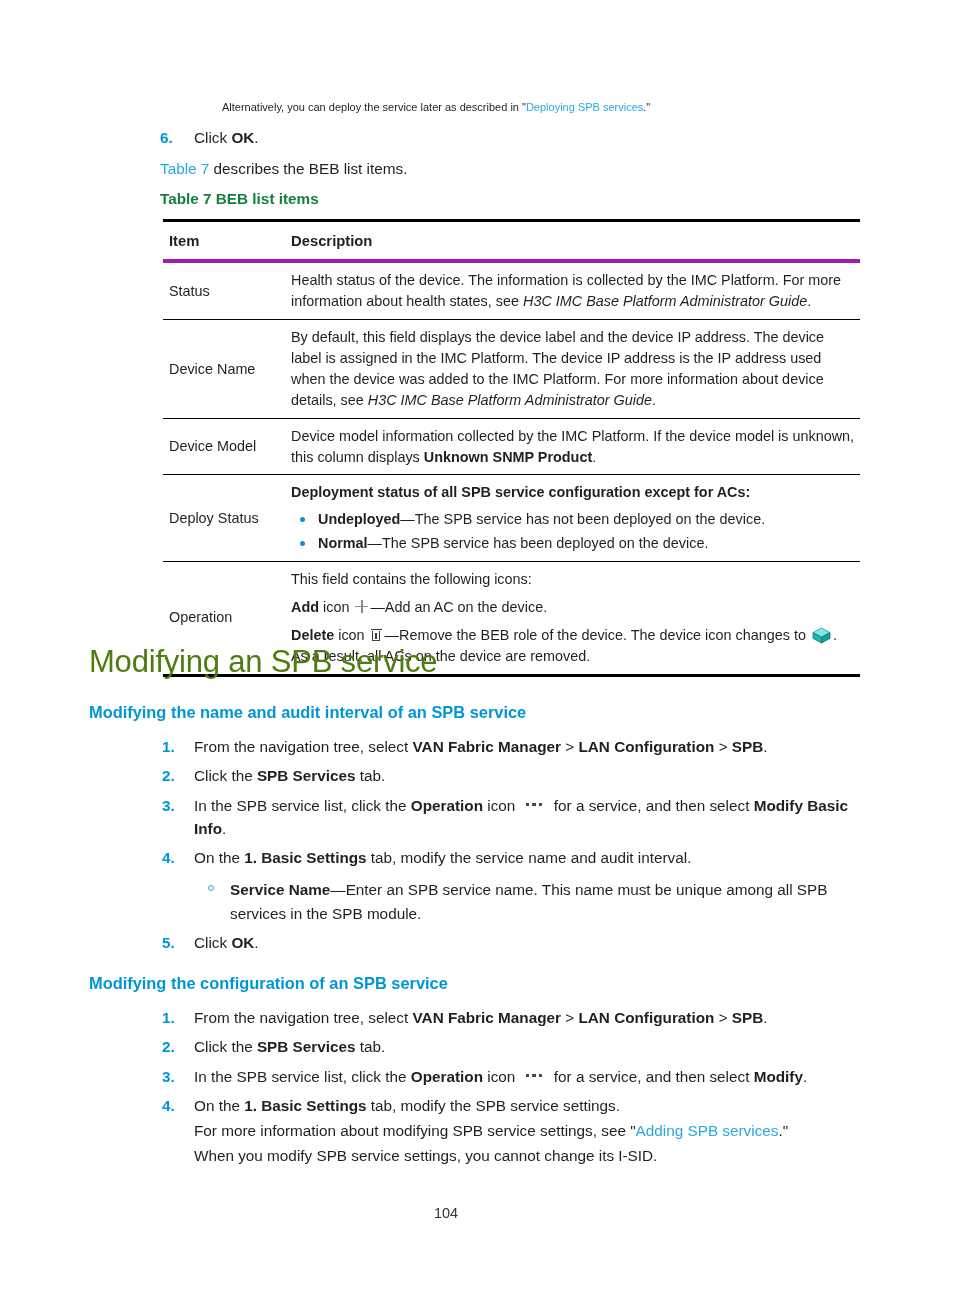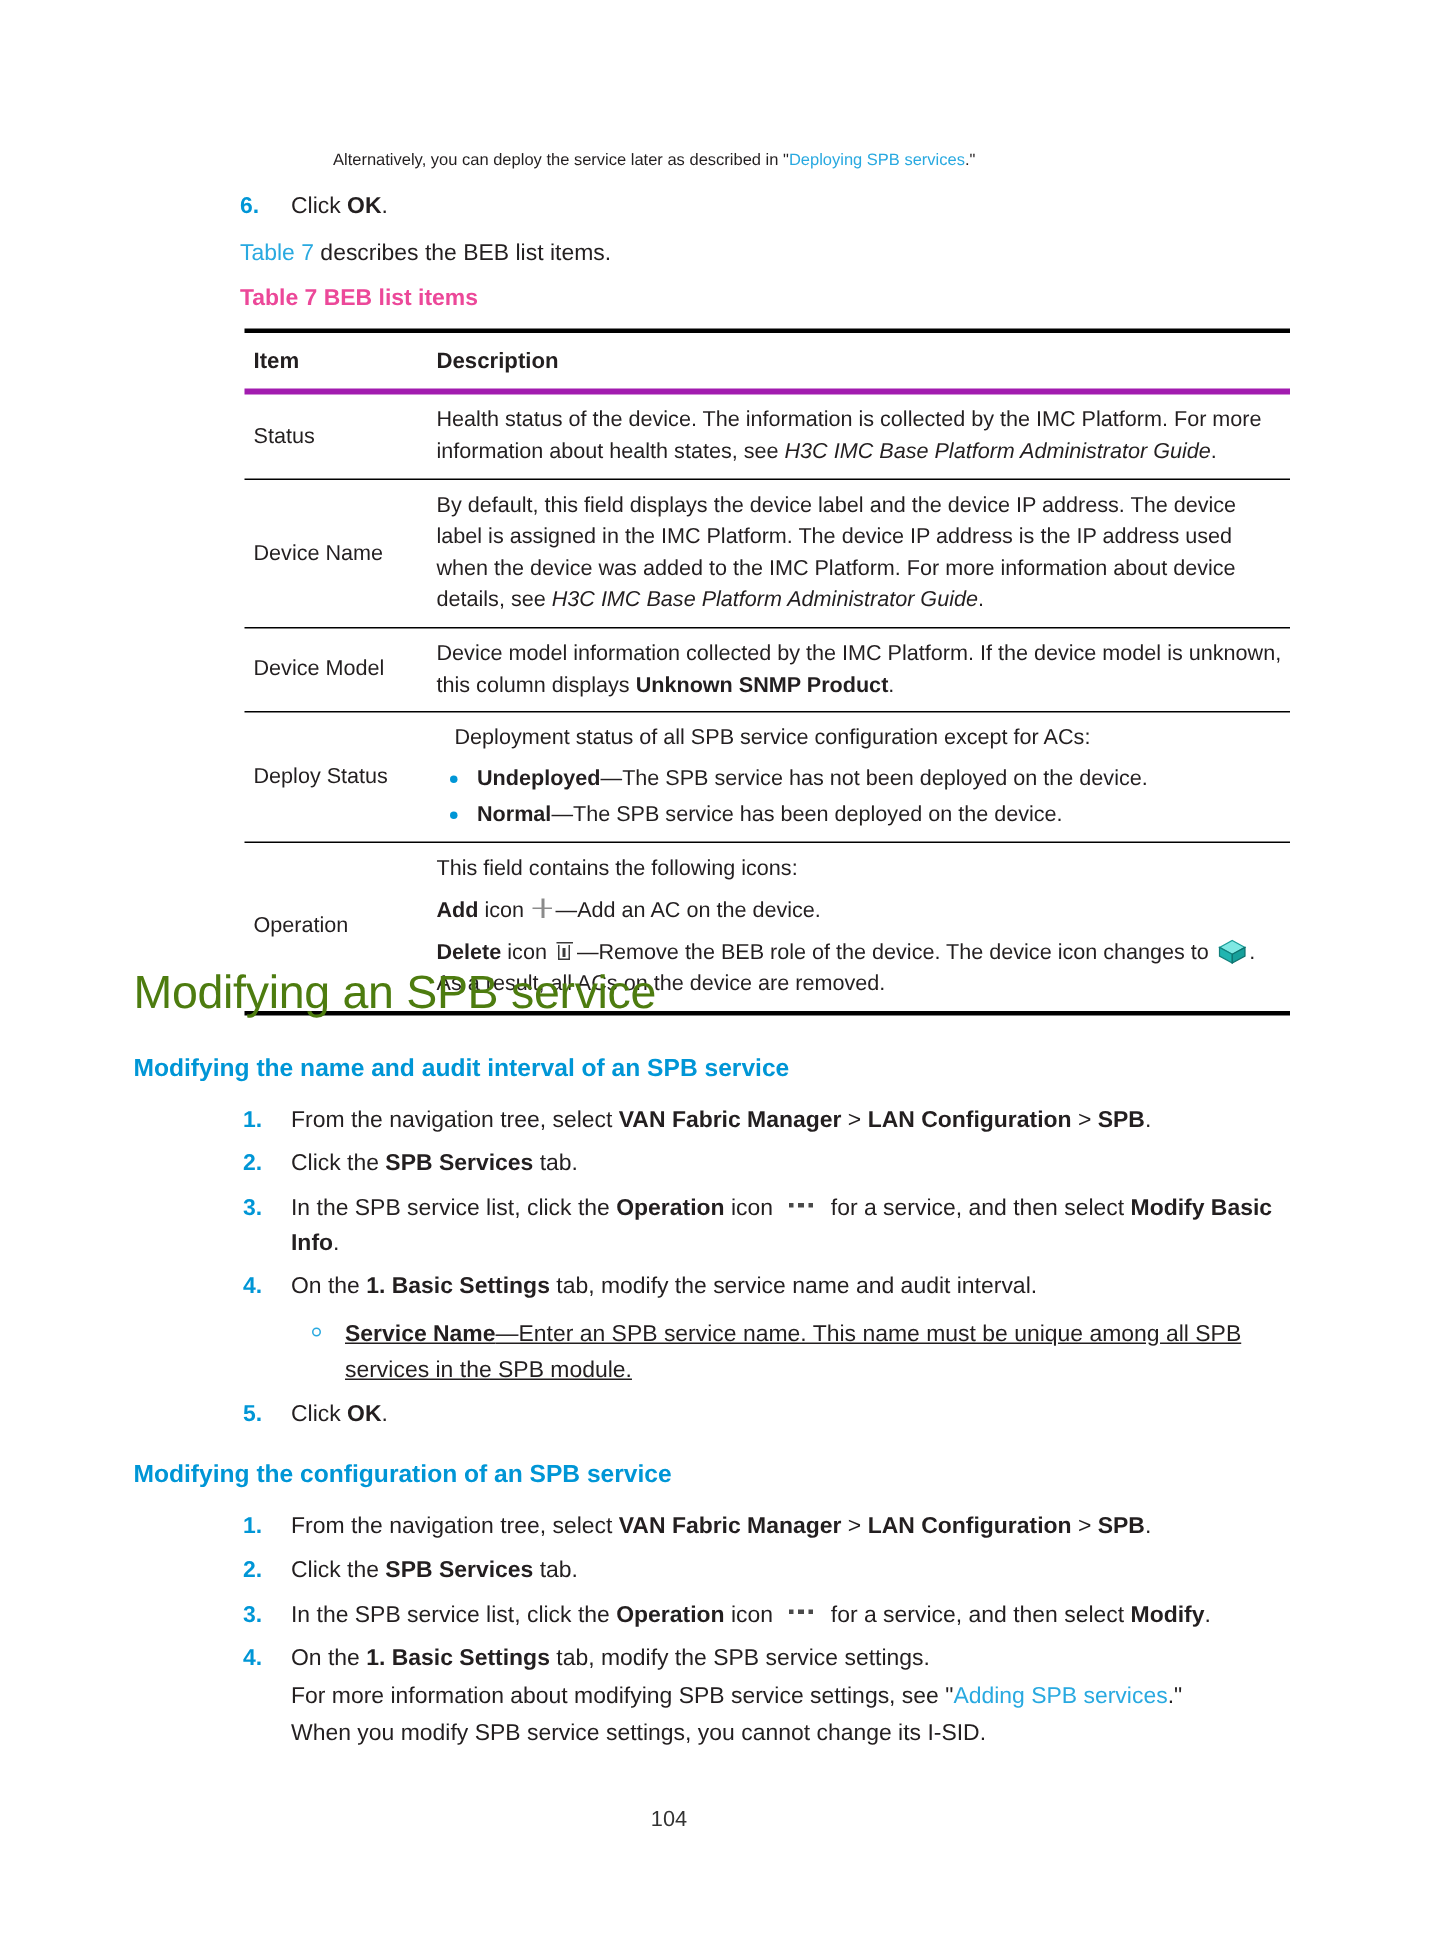--- a/index.html
+++ b/index.html
@@ -56,21 +56,21 @@
     left: 160px;
     top: 160px;
     font-size: 15.3px;
   }
   .table-caption {
     position: absolute;
     left: 160px;
     top: 190px;
     font-size: 15.3px;
     font-weight: bold;
-    color: #ec4899;
+    color: #15803d;
   }
 
   
   .beb-table {
     position: absolute;
     left: 163px;
     top: 219px;
     width: 697px;
     border-collapse: collapse;
     font-size: 14.4px;
@@ -93,21 +93,21 @@
     border-bottom: 1px solid #000;
   }
   .beb-table tbody tr:last-child td {
     border-bottom: 3px solid #000;
   }
   .col-item { width: 117px; padding-left: 6px !important; }
   .col-desc { padding-left: 5px !important; }
   .beb-table td.col-desc { padding-right: 4px; }
 
   .desc-p { margin: 0; }
-  .desc-lead { margin: 0 0 6px 12px; }
+  .desc-lead { margin: 0 0 6px 0; font-weight: bold; }
 
   ul.bullets {
     margin: 0;
     padding: 0;
     list-style: none;
   }
   ul.bullets li {
     position: relative;
     padding-left: 27px;
     margin-bottom: 3px;
@@ -252,21 +252,20 @@
 
   ul.subs {
     margin: 9px 0 6px 0;
     padding: 0;
     list-style: none;
   }
   ul.subs > li {
     position: relative;
     padding-left: 36px;
     margin-bottom: 9px;
-    text-decoration: underline;
   }
   ul.subs > li:last-child { margin-bottom: 0; }
   ul.subs > li::before {
     content: "";
     position: absolute;
     left: 14px;
     top: 7px;
     width: 6px;
     height: 6px;
     border-radius: 50%;

